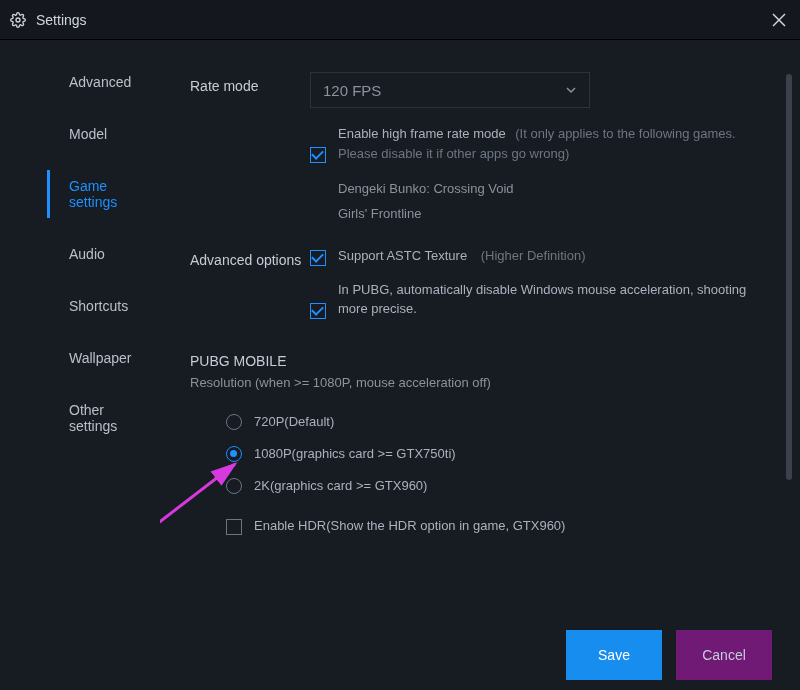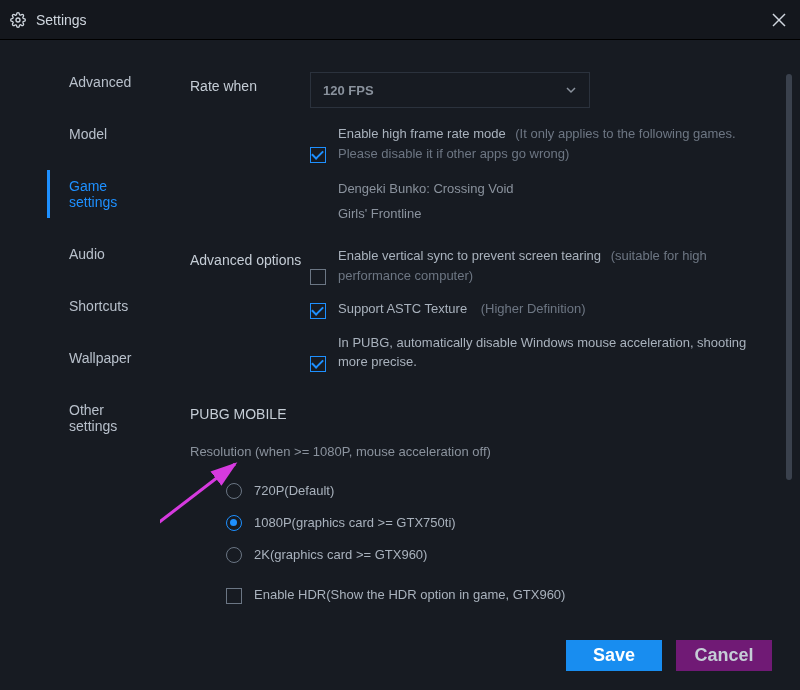--- a/index.html
+++ b/index.html
@@ -44,63 +44,63 @@
   .scrollbar-thumb {
     position: absolute; top: 0; height: 78%; width: 100%; background: #3a414d; border-radius: 3px;
   }
   .row { display: flex; align-items: flex-start; margin-bottom: 20px; }
   .row .label {
     width: 120px; flex-shrink: 0; color: #c5cdd6; font-size: 14px; padding-top: 6px;
   }
   .row .field { flex: 1; }
   .select {
     width: 280px; height: 34px; border: 1px solid #2b323d; background: transparent;
-    display: flex; align-items: center; padding: 17px 12px; color: #8a929d; font-size: 13px;
-    cursor: pointer; position: relative; font-weight: bold;
+    display: flex; align-items: center; padding: 17px 12px; color: #8a929d; font-size: 15px;
+    cursor: pointer; position: relative;
   }
   .select .chev { margin-left: auto; display: inline-flex; }
   .check-line {
     display: flex; align-items: flex-end; margin-bottom: 14px; font-size: 13px; line-height: 1.5;
   }
   .checkbox {
     width: 16px; height: 16px; border: 1px solid #6b7684; margin-right: 12px; margin-top: 2px;
     flex-shrink: 0; position: relative; cursor: pointer;
   }
   .checkbox.checked {
     border-color: #1e90ff;
   }
   .checkbox.checked::after {
     content: ""; position: absolute; left: 3px; top: 0; width: 5px; height: 9px;
     border: solid #1e90ff; border-width: 0 2px 2px 0; transform: rotate(45deg);
   }
   .check-text { color: #a9b2bd; }
   .check-hint { color: #6d7683; }
   .sub-list { margin-left: 28px; margin-top: 6px; color: #8a929d; font-size: 13px; line-height: 1.9; }
   .section-title {
-    color: #c5cdd6; font-size: 14px; margin-top: 6px; margin-bottom: 22px;
+    color: #c5cdd6; font-size: 14px; margin-top: 6px; margin-bottom: 6px;
   }
   .sub-text { color: #8a929d; font-size: 13px; margin-bottom: 16px; }
   .radio-line {
     display: flex; align-items: flex-start; padding: 8px 0 8px 36px; font-size: 13px; color: #a9b2bd; cursor: pointer;
   }
   .radio {
     width: 16px; height: 16px; border: 1.5px solid #6b7684; border-radius: 50%; margin-right: 12px;
     position: relative; flex-shrink: 0;
   }
   .radio.selected { border-color: #1e90ff; }
   .radio.selected::after {
     content: ""; position: absolute; left: 3px; top: 3px; width: 7px; height: 7px; border-radius: 50%; background: #1e90ff;
   }
   .footer {
     height: 70px; display: flex; align-items: center; justify-content: flex-end;
     padding: 0 28px; gap: 14px; background: #171b22;
   }
   .btn {
-    min-width: 96px; height: 31px; display: flex; align-items: center; justify-content: center;
-    font-size: 18px; cursor: pointer; border: none; font-weight: bold;
+    min-width: 96px; height: 50px; display: flex; align-items: center; justify-content: center;
+    font-size: 14px; cursor: pointer; border: none;
   }
   .btn-primary { background: #188df0; color: #fff; }
   .btn-secondary { background: #701a75; color: #c5cdd6; }
   .arrow-annot {
     position: absolute; pointer-events: none; z-index: 50;
   }
 </style>
 </head>
 <body>
 
@@ -130,21 +130,21 @@
       <div class="sidebar-item">Audio</div>
       <div class="sidebar-item">Shortcuts</div>
       <div class="sidebar-item">Wallpaper</div>
       <div class="sidebar-item">Other settings</div>
     </div>
 
     <div class="content">
       <div class="content-inner">
 
         <div class="row">
-          <div class="label">Rate when</div>
+          <div class="label">Rate mode</div>
           <div class="field">
             <div class="select">
               <span>120 FPS</span>
               <span class="chev">
                 <svg width="12" height="12" viewBox="0 0 12 12">
                     <polyline points="2,4 6,8 10,4" fill="none" stroke="#8a929d" stroke-width="1.5"></polyline>
                   </svg>
               </span>
             </div>
             <div style="height:16px"></div>
@@ -158,27 +158,20 @@
             <div class="sub-list">
               <div>Dengeki Bunko: Crossing Void</div>
               <div>Girls' Frontline</div>
             </div>
           </div>
         </div>
 
         <div class="row">
           <div class="label">Advanced options</div>
           <div class="field">
-            <div class="check-line">
-              <span class="checkbox"></span>
-              <span>
-                <span class="check-text">Enable vertical sync to prevent screen tearing</span>
-                <span class="check-hint" style="margin-left:6px;">(suitable for high performance computer)</span>
-              </span>
-            </div>
             <div class="check-line">
               <span class="checkbox checked"></span>
               <span>
                 <span class="check-text">Support ASTC Texture</span>
                 <span class="check-hint" style="margin-left:10px;">(Higher Definition)</span>
               </span>
             </div>
             <div class="check-line">
               <span class="checkbox checked"></span>
               <span class="check-text">In PUBG, automatically disable Windows mouse acceleration, shooting more precise.</span>

